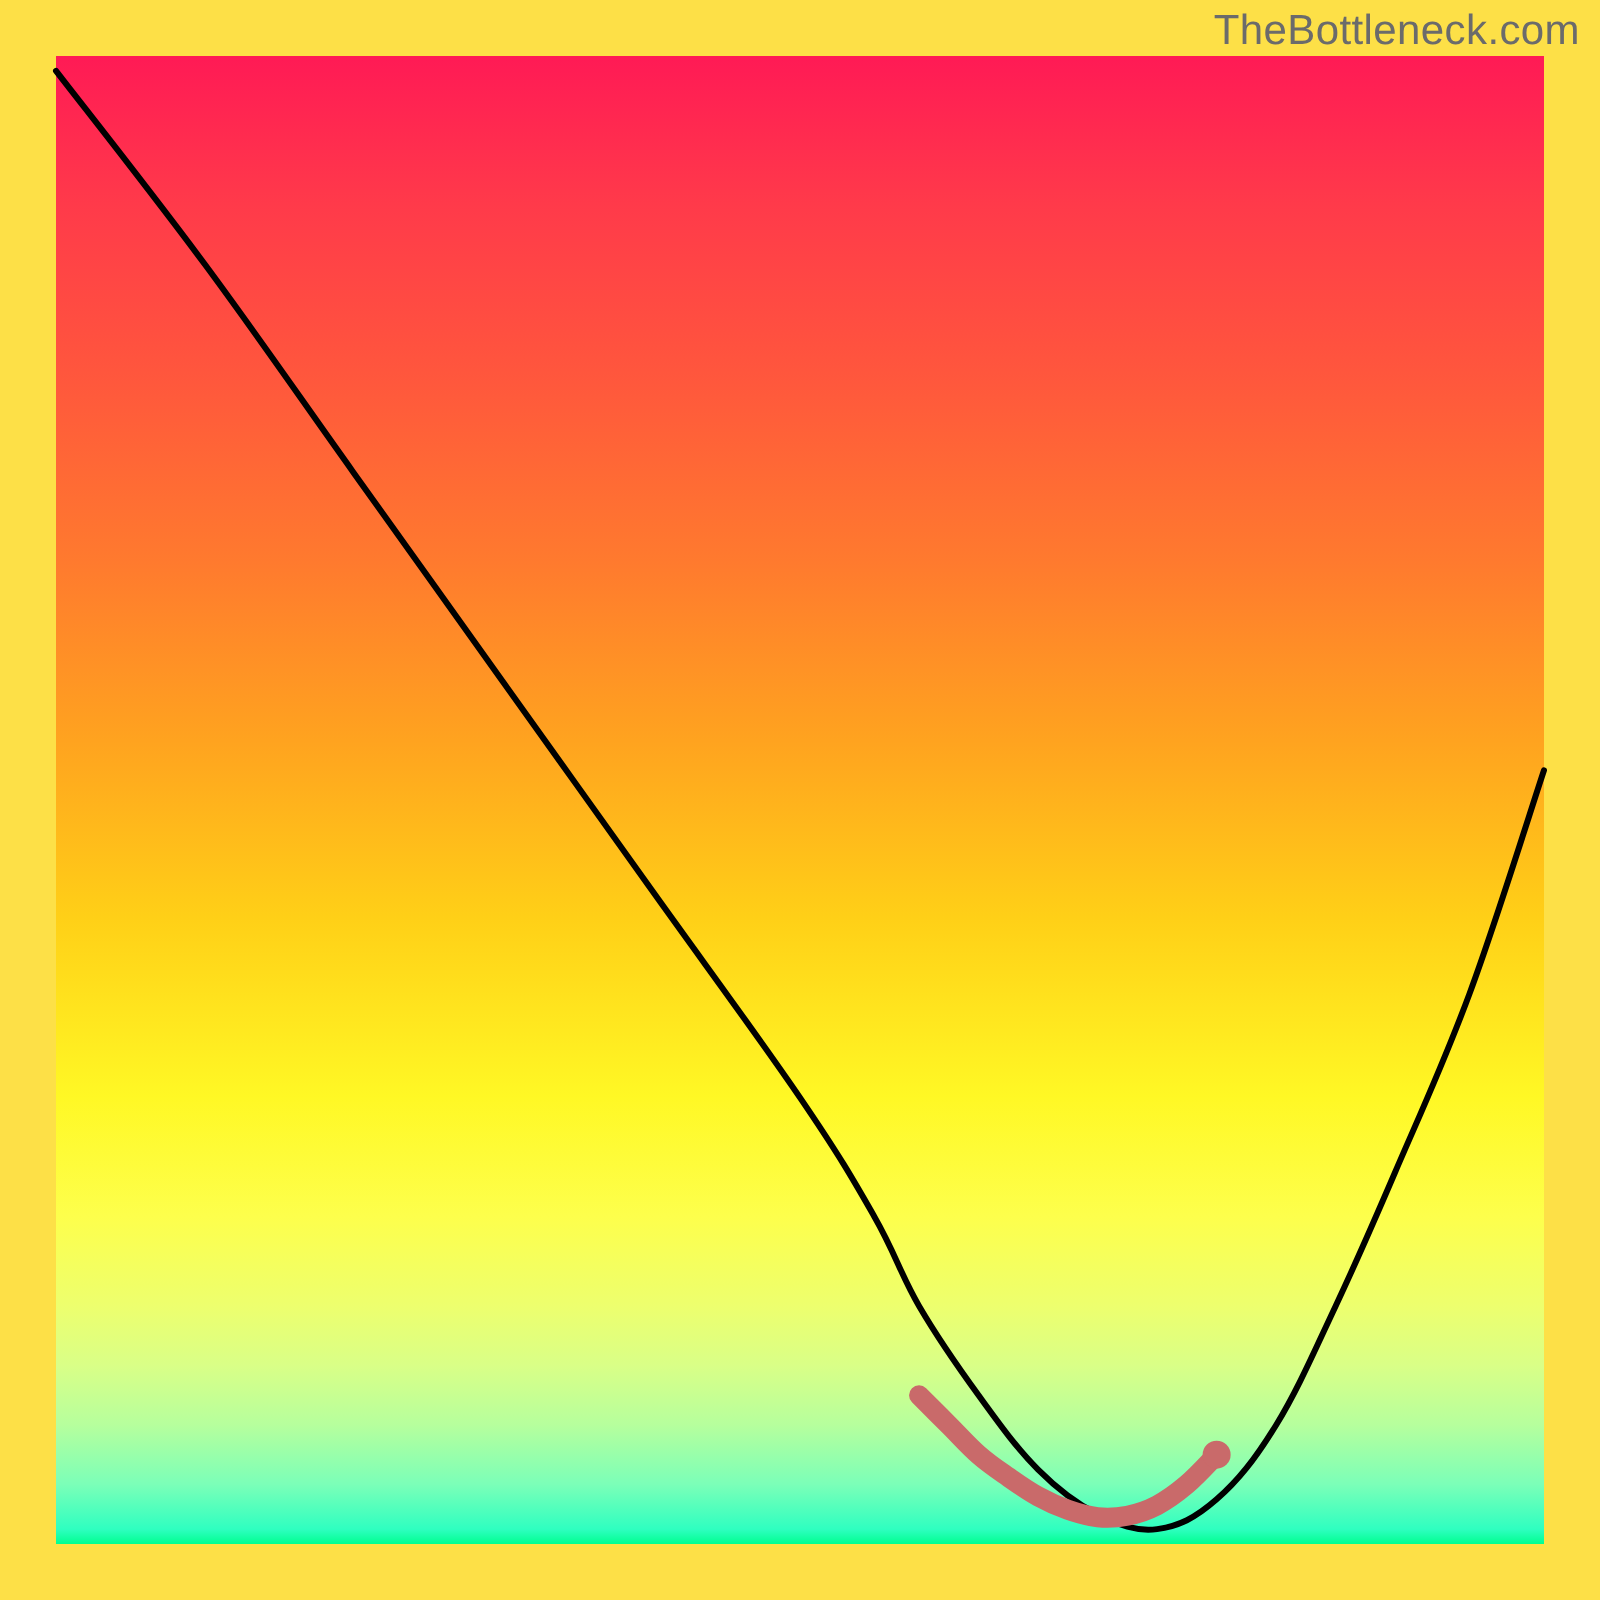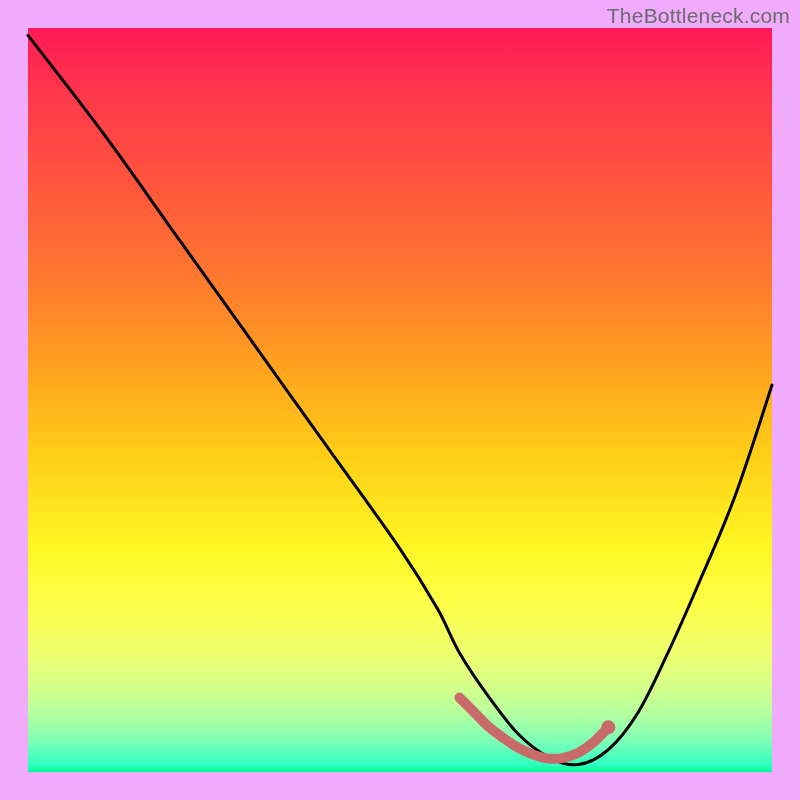--- a/index.html
+++ b/index.html
@@ -10,21 +10,21 @@
     background: #000;
     overflow: hidden;
     font-family: Arial, Helvetica, sans-serif;
   }
   .frame {
     position: absolute;
     left: 0;
     top: 0;
     width: 800px;
     height: 800px;
-    background: #f0abfc;
+    background: #fde047;
   }
   .plot {
     position: absolute;
     left: 28px;
     top: 28px;
     width: 744px;
     height: 744px;
     background: linear-gradient(
       to bottom,
       #ff1a55 0%,

